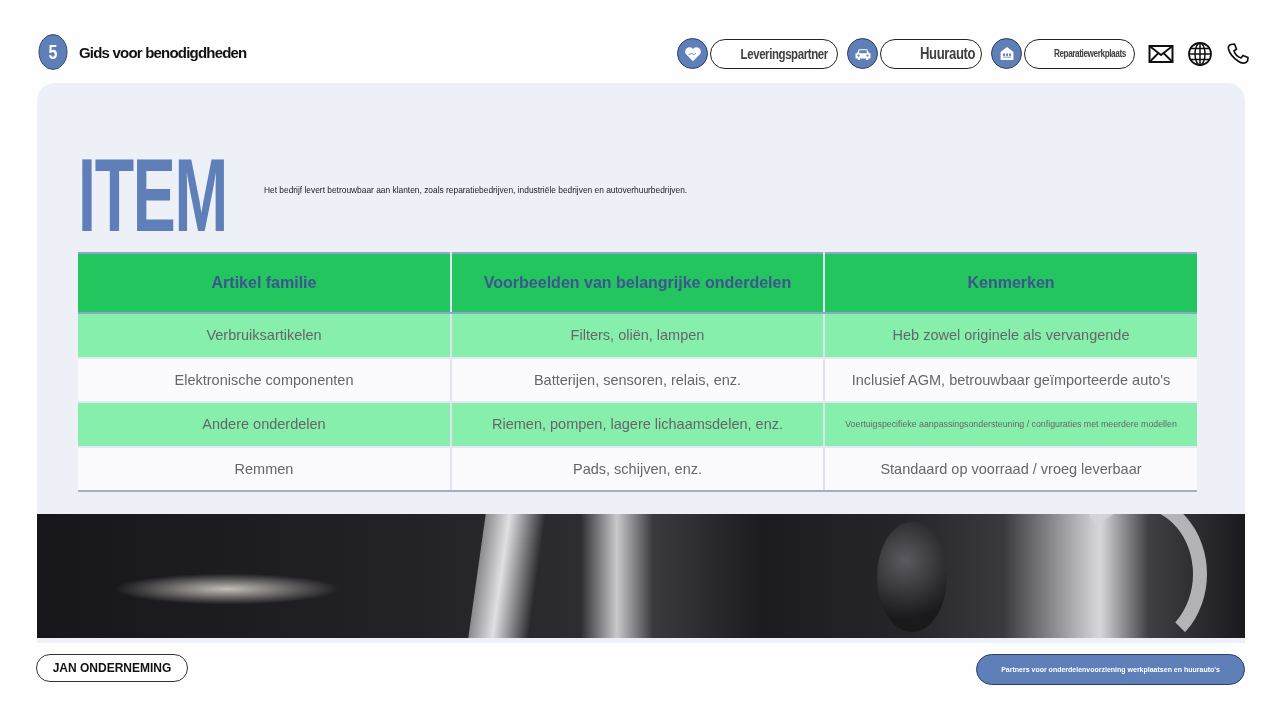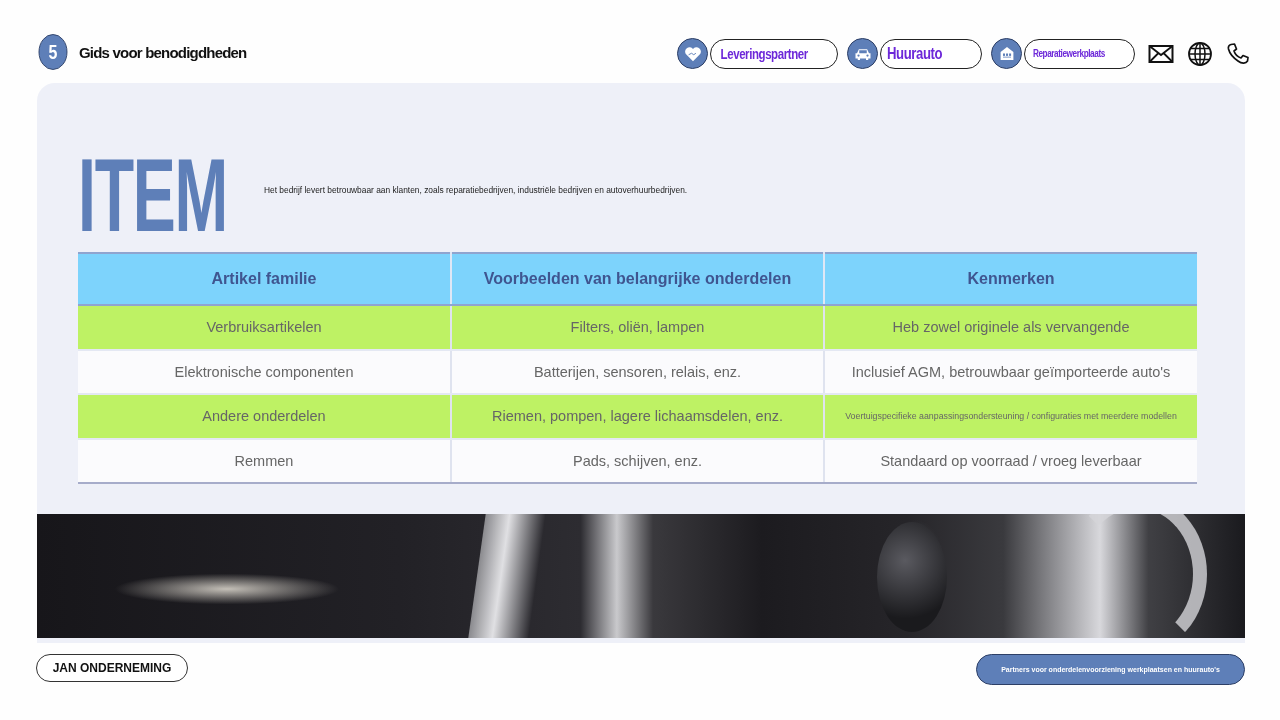--- a/index.html
+++ b/index.html
@@ -7,37 +7,37 @@
     .page { position: relative; width: 1280px; height: 720px; background: #fefefe; }
 
     
     .brand { position: absolute; left: 35px; top: 34px; display: flex; align-items: center; }
     .num-badge { width: 36px; height: 36px; border-radius: 50%; background: #5e7fb8; border: 1.5px solid #2d3f66; color: #fff; font-weight: bold; font-size: 20px; display: flex; align-items: center; justify-content: center; font-family: "Liberation Sans", sans-serif; transform: scaleX(0.8); }
     .brand-title { margin-left: 8px; font-size: 15px; font-weight: bold; color: #111; letter-spacing: -0.8px; }
 
     .nav { position: absolute; top: 38px; right: 30px; display: flex; align-items: center; }
     .nav-group { display: flex; align-items: center; margin-right: 9px; }
     .nav-icon { width: 31px; height: 31px; border-radius: 50%; background: #5e7fb8; border: 1.5px solid #2d3f66; display: flex; align-items: center; justify-content: center; margin-right: 2px; }
-    .nav-pill { height: 30px; border: 1.3px solid #222; border-radius: 15px; background: #fff; display: flex; align-items: center; justify-content: flex-start; font-weight: bold; color: #6d28d9; font-family: "Liberation Sans Narrow", "Liberation Sans", sans-serif; letter-spacing: -0.5px; }
+    .nav-pill { height: 30px; border: 1.3px solid #222; border-radius: 15px; background: #fff; display: flex; align-items: center; justify-content: flex-end; font-weight: bold; color: #404040; font-family: "Liberation Sans Narrow", "Liberation Sans", sans-serif; letter-spacing: -0.5px; }
     .pill-1 { width: 128px; font-size: 14px; transform-origin: left; }
     .pill-2 { width: 102px; font-size: 16px; }
     .pill-3 { width: 111px; font-size: 10px; }
     .pill-text { display: inline-block; transform: scaleX(0.82); }
     .contact-icons { display: flex; align-items: center; gap: 13px; margin-left: 4px; }
     .contact-icons span { display: flex; }
 
     
     .card { position: absolute; left: 37px; top: 83px; width: 1208px; height: 560px; background: #eef0f8; border-radius: 18px 18px 0 0; overflow: hidden; }
     .item-title { position: absolute; left: 41px; top: 60px; font-size: 104px; font-weight: bold; color: #5e7fb8; line-height: 1; letter-spacing: -2px; transform: scaleX(0.62); transform-origin: left top; font-family: "Liberation Sans", sans-serif; }
     .intro { position: absolute; left: 227px; top: 101px; font-size: 8.4px; color: #222; line-height: 12px; }
 
     table.parts { position: absolute; left: 41px; top: 169px; width: 1119px; border-collapse: collapse; table-layout: fixed; }
-    table.parts th { height: 52px; background: #7dd3fc; color: #3f5590; font-size: 16px; font-weight: bold; text-align: center; border-top: 2px solid #8fa4cf; border-bottom: 2px solid #8fa4cf; border-right: 2px solid #dfe7f5; }
+    table.parts th { height: 60px; background: #22c55e; color: #3f5590; font-size: 16px; font-weight: bold; text-align: center; border-top: 2px solid #8fa4cf; border-bottom: 2px solid #8fa4cf; border-right: 2px solid #dfe7f5; }
     table.parts th:last-child { border-right: none; }
-    table.parts td { height: 44.5px; text-align: center; color: #666; font-size: 14.5px; border-bottom: 2px solid #e4e8f3; border-right: 2px solid #dfe3ef; background: #bef264; }
+    table.parts td { height: 44.5px; text-align: center; color: #666; font-size: 14.5px; border-bottom: 2px solid #e4e8f3; border-right: 2px solid #dfe3ef; background: #86efac; }
     table.parts tr:nth-child(even) td { background: #fbfbfd; }
     table.parts td:last-child { border-right: none; }
     table.parts tr:last-child td { border-bottom: 2px solid #a6acca; }
     td.small { font-size: 8.8px !important; }
 
     .photo { position: absolute; left: 0; top: 431px; width: 1208px; height: 124px; overflow: hidden;
       background:
         radial-gradient(ellipse 160px 22px at 190px 75px, rgba(225,220,210,0.85), rgba(225,220,210,0) 70%),
         radial-gradient(ellipse 40px 70px at 880px 55px, #4a4a4f, rgba(40,40,45,0) 70%),
         linear-gradient(90deg, #17161a 0%, #222126 30%, #2d2c31 45%, #c9c9cc 48%, #3a393d 51%, #1c1b1f 60%, #262529 72%, #3a3a3e 80%, #d8d8dc 88%, #404044 92%, #1a1a1e 100%); }

